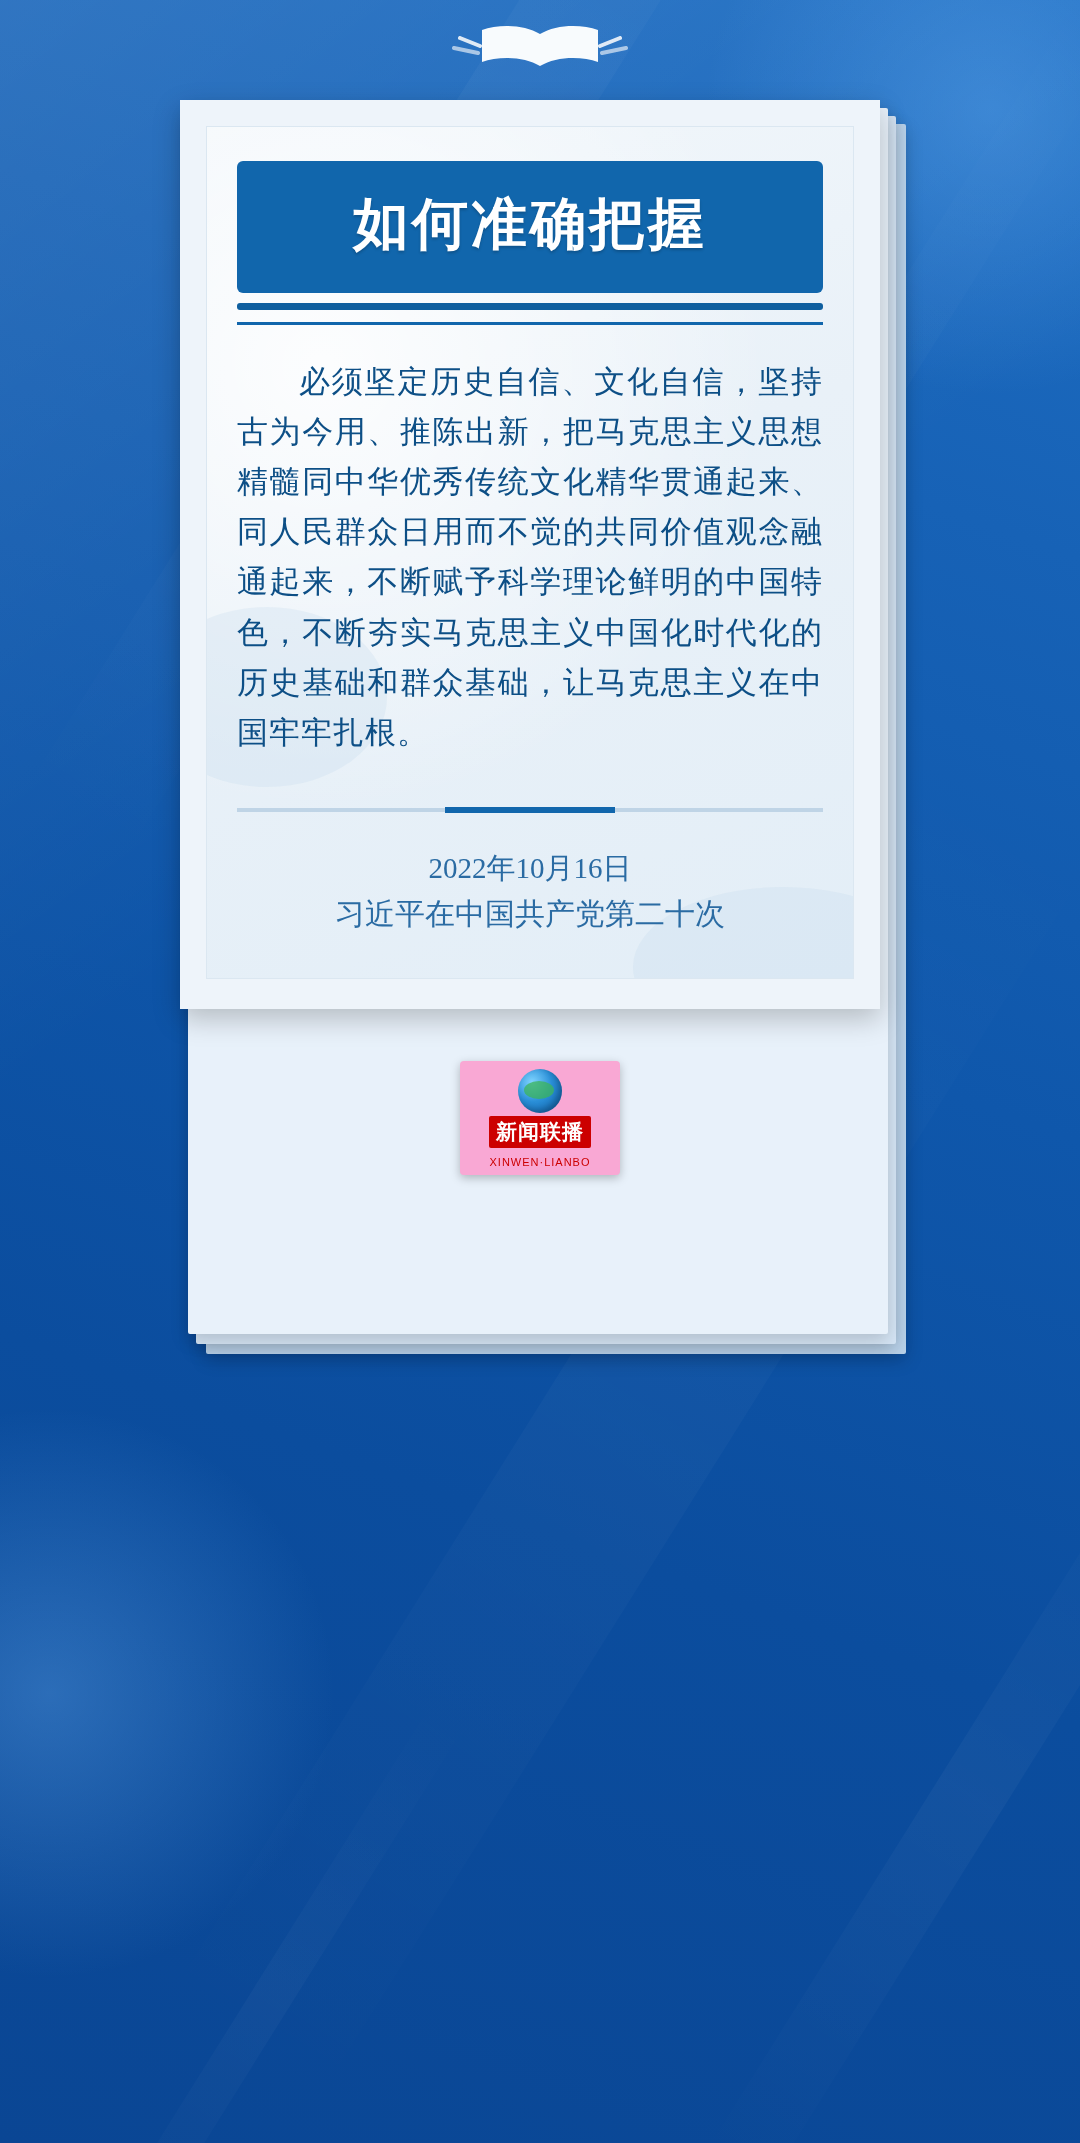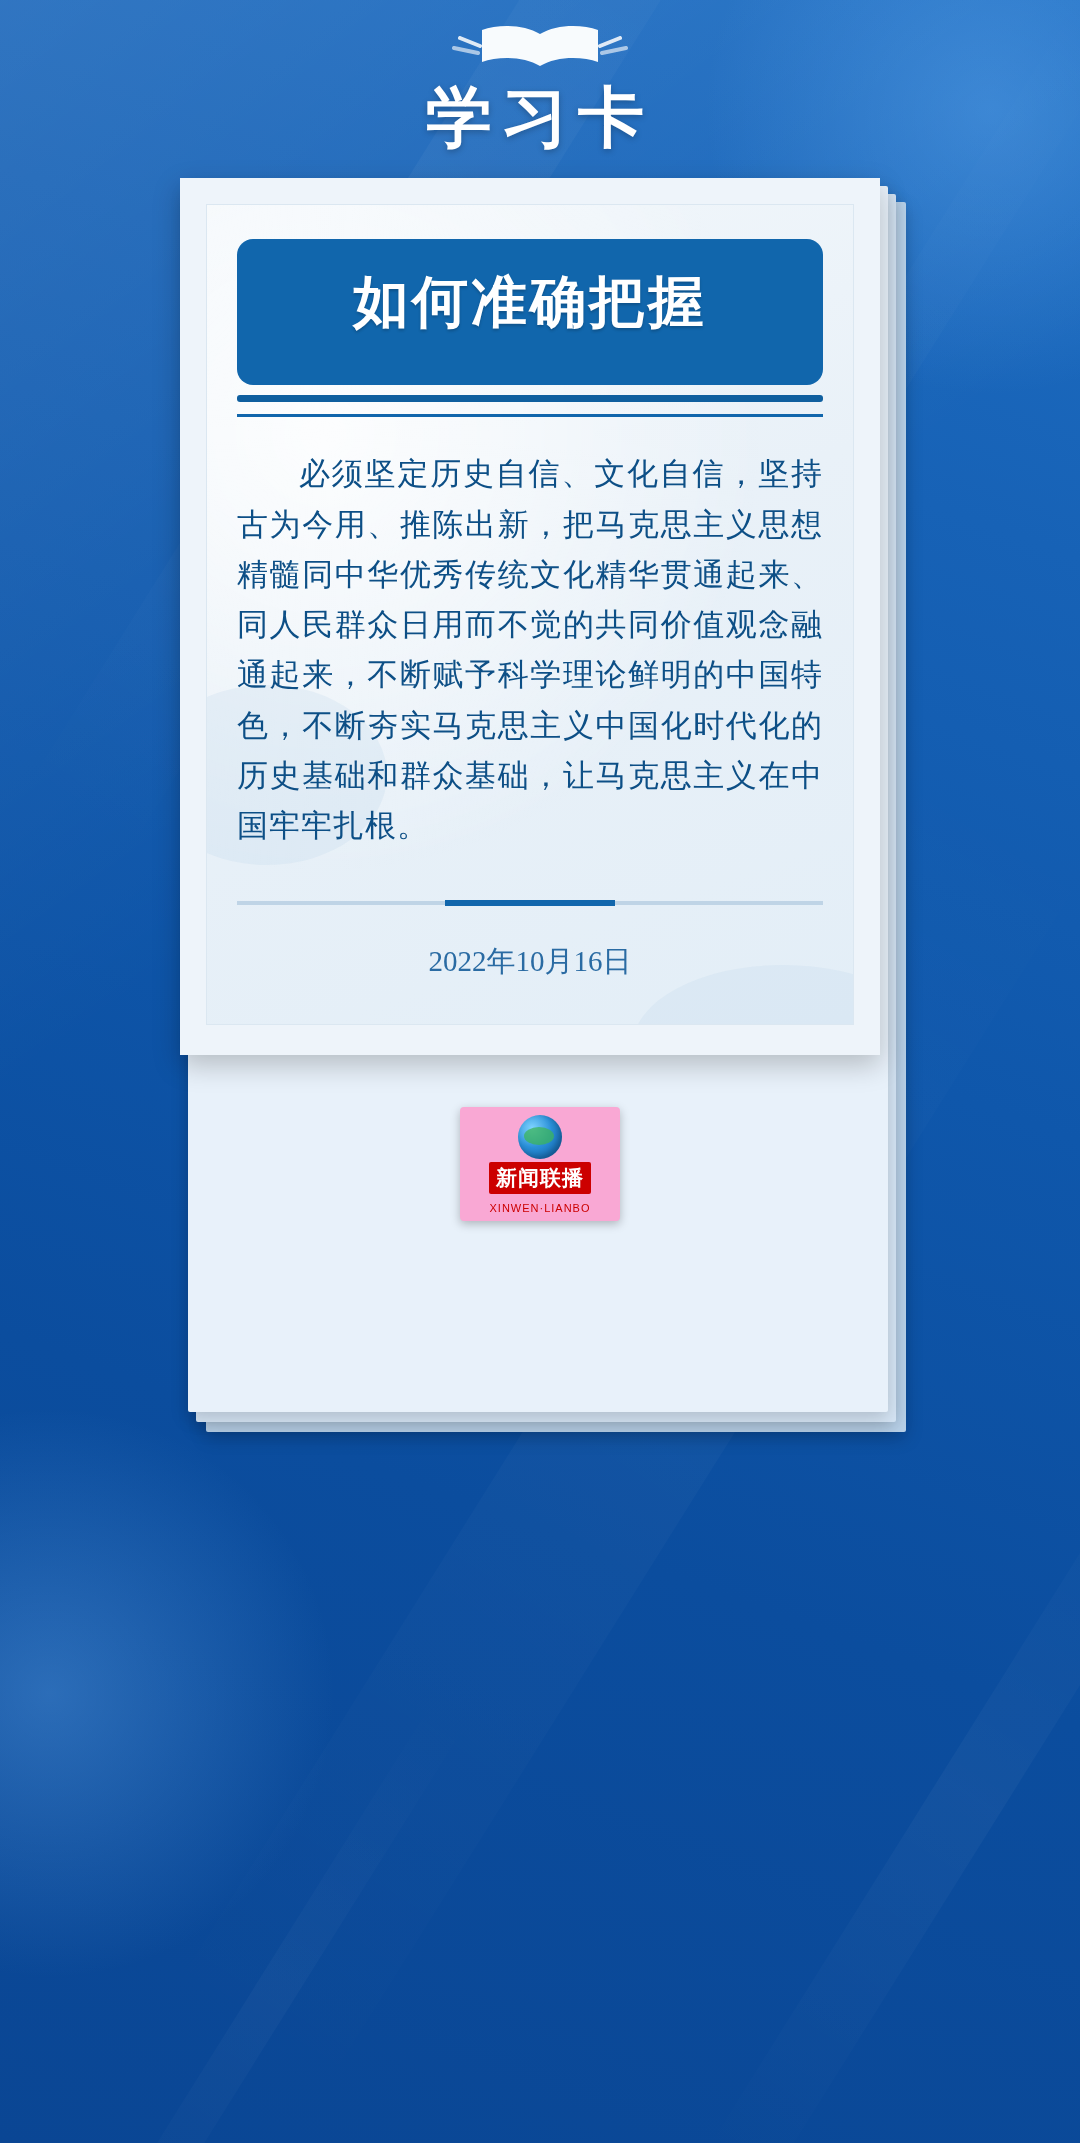--- a/index.html
+++ b/index.html
@@ -93,22 +93,22 @@
     border-radius: 50%;
     background: rgba(190,215,235,0.25);
     pointer-events: none;
   }
   .pm1 { width: 240px; height: 180px; left: -60px; top: 480px; }
   .pm2 { width: 300px; height: 160px; right: -80px; top: 760px; }
   .pm3 { width: 200px; height: 220px; left: 40px;  top: 980px; }
 
   .title-box {
     background: #1166ac;
-    border-radius: 16px;
-    padding: 26px 10px 45px;
+    border-radius: 6px;
+    padding: 26px 10px 30px;
     text-align: center;
     position: relative;
     z-index: 2;
   }
   .title-line {
     font-family: "Liberation Serif", serif;
     font-weight: bold;
     color: #ffffff;
     font-size: 56px;
     letter-spacing: 3px;
@@ -235,21 +235,20 @@
   <span class="book-icon">
     <svg width="200" height="52" viewBox="0 0 200 52" xmlns="http://www.w3.org/2000/svg">
       <path d="M100 12 C84 2, 58 2, 42 8 L42 40 C58 34, 84 34, 100 44 Z" fill="#ffffff" opacity="0.97"></path>
       <path d="M100 12 C116 2, 142 2, 158 8 L158 40 C142 34, 116 34, 100 44 Z" fill="#ffffff" opacity="0.97"></path>
       <path d="M20 16 L40 24" stroke="#ffffff" stroke-width="4" stroke-linecap="round" opacity="0.85"></path>
       <path d="M14 26 L38 31" stroke="#ffffff" stroke-width="4" stroke-linecap="round" opacity="0.6"></path>
       <path d="M180 16 L160 24" stroke="#ffffff" stroke-width="4" stroke-linecap="round" opacity="0.85"></path>
       <path d="M186 26 L162 31" stroke="#ffffff" stroke-width="4" stroke-linecap="round" opacity="0.6"></path>
     </svg>
   </span>
-  <div class="header-title">学习卡</div>
 </div>
 
 <div class="card-wrap">
   <div class="stack-layer stack-3"></div>
   <div class="stack-layer stack-2"></div>
   <div class="stack-layer stack-1"></div>
 
   <div class="card">
     <div class="card-inner">
       <div class="paper-mark pm1"></div>
@@ -261,20 +260,21 @@
       </div>
       <div class="title-underline"></div>
       <div class="title-rule"></div>
 
       <div class="body-text">必须坚定历史自信、文化自信，坚持古为今用、推陈出新，把马克思主义思想精髓同中华优秀传统文化精华贯通起来、同人民群众日用而不觉的共同价值观念融通起来，不断赋予科学理论鲜明的中国特色，不断夯实马克思主义中国化时代化的历史基础和群众基础，让马克思主义在中国牢牢扎根。</div>
 
       <div class="divider"></div>
 
       <div class="source">
         <div class="date">2022年10月16日</div>
+        <div>习近平在中国共产党第二十次</div>
       </div>
     </div>
   </div>
 </div>
 
 <div class="footer">
   <div class="logo-box">
     <div class="globe"></div>
     <span class="logo-cn">新闻联播</span>
     <div class="logo-en">XINWEN·LIANBO</div>

